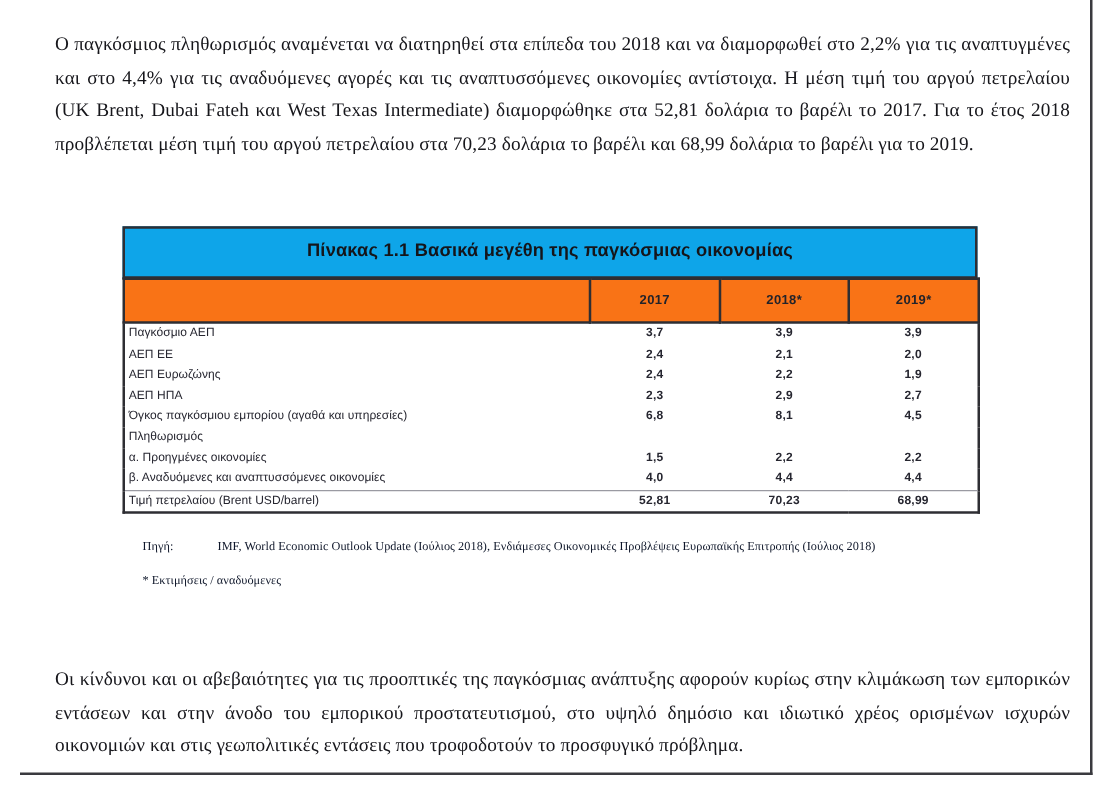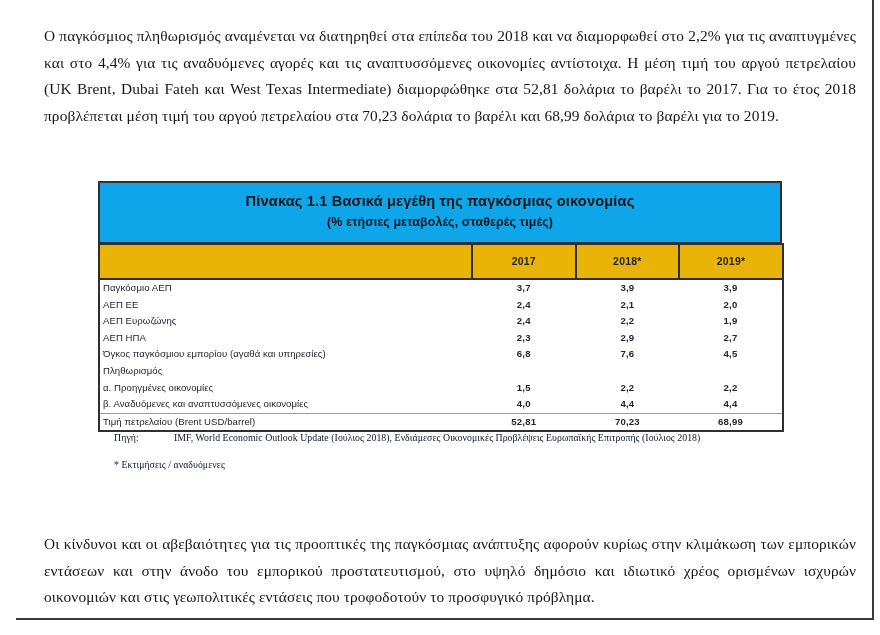--- a/index.html
+++ b/index.html
@@ -100,21 +100,21 @@
 
   table.grid th.head {
     border: 2.5px solid #2e2e33;
     height: 31px;
     font-size: 10.4px;
     font-weight: bold;
     color: #23232a;
     text-align: center;
     vertical-align: middle;
     letter-spacing: 0.3px;
-    background: #eab308;
+    background: #f97316;
   }
   table.grid th.head.lbl { }
 
   table.grid td {
     font-size: 9.6px;
     color: #262630;
     height: 14.6px;
     line-height: 14.6px;
     vertical-align: middle;
     background: #fff;
@@ -172,21 +172,20 @@
 <body>
 
 <div id="page">
 
   <p class="body-para" id="para-top">Ο παγκόσμιος πληθωρισμός αναμένεται να διατηρηθεί στα επίπεδα του 2018 και να διαμορφωθεί στο 2,2% για τις αναπτυγμένες και στο 4,4% για τις αναδυόμενες αγορές και τις αναπτυσσόμενες οικονομίες αντίστοιχα. Η μέση τιμή του αργού πετρελαίου (UK Brent, Dubai Fateh και West Texas Intermediate) διαμορφώθηκε στα 52,81 δολάρια το βαρέλι το 2017. Για το έτος 2018 προβλέπεται μέση τιμή του αργού πετρελαίου στα 70,23 δολάρια το βαρέλι και 68,99 δολάρια το βαρέλι για το 2019.</p>
 
   <div id="table-block">
 
     <div class="tbl-title-box">
       <div class="tbl-title-line1">Πίνακας 1.1 Βασικά μεγέθη της παγκόσμιας οικονομίας</div>
-      <div class="tbl-title-line2">(% ετήσιες μεταβολές, σταθερές τιμές)</div>
     </div>
 
     <table class="grid">
       <colgroup>
         <col class="c-label">
         <col class="c-num">
         <col class="c-num">
         <col class="c-num">
       </colgroup>
       <thead>
@@ -218,21 +217,21 @@
         </tr>
         <tr class="data-row">
           <td class="lbl">ΑΕΠ ΗΠΑ</td>
           <td class="num">2,3</td>
           <td class="num">2,9</td>
           <td class="num">2,7</td>
         </tr>
         <tr class="data-row">
           <td class="lbl">Όγκος παγκόσμιου εμπορίου (αγαθά και υπηρεσίες)</td>
           <td class="num">6,8</td>
-          <td class="num">7,6</td>
+          <td class="num">8,1</td>
           <td class="num">4,5</td>
         </tr>
         <tr class="data-row">
           <td class="lbl">Πληθωρισμός</td>
           <td class="num"></td>
           <td class="num"></td>
           <td class="num"></td>
         </tr>
         <tr class="data-row">
           <td class="lbl">α. Προηγμένες οικονομίες</td>

